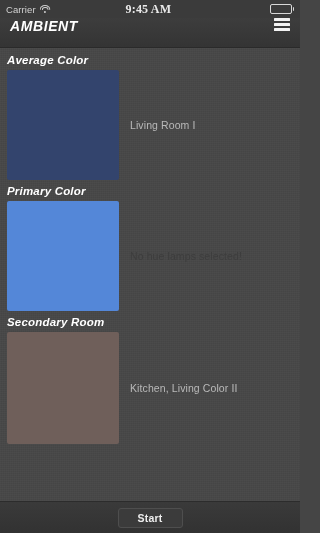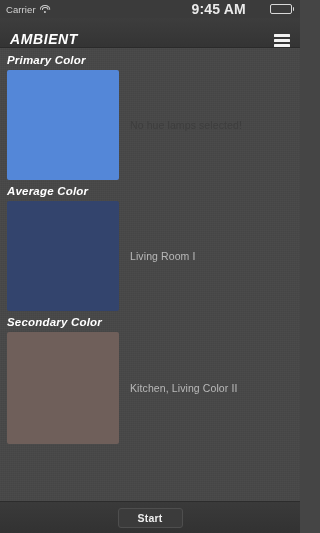--- a/index.html
+++ b/index.html
@@ -23,21 +23,21 @@
   .statusbar {
     height:18px; flex:0 0 18px;
     background:#3b3b3b;
     display:flex; align-items:center;
     padding:4px 6px;
     color:#d2d2d2;
     font-size:9.5px;
     letter-spacing:.1px;
   }
   .sb-left { display:flex; align-items:center; gap:4px; }
-  .sb-center { flex:1; text-align:right; font-size:14px; color:#eaeaea; font-weight:bold; letter-spacing:.2px; }
+  .sb-center { flex:1; text-align:center; font-size:12px; color:#eaeaea; font-weight:bold; letter-spacing:.2px;font-family:Liberation Serif, serif; }
   .sb-right { display:flex; align-items:center; justify-content:flex-end; min-width:48px; }
   .wifi-ico { display:inline-block; width:11px; height:9px; position:relative; }
   .wifi-ico span {
     position:absolute; left:50%; transform:translateX(-50%);
     border:1.3px solid #cfcfcf; border-bottom:none;
     border-radius:50% 50% 0 0 / 100% 100% 0 0;
   }
   .wifi-ico span.a { width:11px; height:5px; top:0px; }
   .wifi-ico span.b { width:6.5px; height:3px; top:2.5px; }
   .wifi-ico .dot { width:2.2px; height:2.2px; background:#cfcfcf; border-radius:50%; border:none; top:6.2px; }
@@ -48,21 +48,21 @@
     padding:1px;
   }
   .batt-fill { height:100%; width:95%; background:#f0f0f0; border-radius:1px; }
   .batt-cap { width:1.5px; height:4px; background:#d8d8d8; border-radius:0 1px 1px 0; margin-left:1px; }
 
   
   .navbar {
     height:30px; flex:0 0 30px;
     background:linear-gradient(#3d3d3d,#343434);
     border-bottom:1px solid #2a2a2a;
-    display:flex; align-items:flex-end; justify-content:space-between;
+    display:flex; align-items:flex-start; justify-content:space-between;
     padding:0 10px;
     position:relative;
   }
   .nav-title {
     color:#fff; font-size:14px; font-weight:bold; font-style:italic;
     letter-spacing:.6px;
   }
   .hamburger { width:16px; height:13px; display:flex; flex-direction:column; justify-content:space-between; cursor:pointer; }
   .hamburger i { display:block; height:2.6px; background:#f2f2f2; border-radius:.5px; }
 
@@ -135,37 +135,37 @@
     <div class="hamburger">
       <i></i>
         <i></i>
         <i></i>
     </div>
   </div>
 
   <div class="content">
 
     <div class="section">
+      <div class="section-title">Average Color</div>
+      <div class="swatch-row">
+        <div class="swatch" style="background:#33446d"></div>
+        <div class="lamp-label">Living Room I</div>
+      </div>
+    </div>
+
+    <div class="section">
       <div class="section-title">Primary Color</div>
       <div class="swatch-row">
         <div class="swatch" style="background:#5487d8"></div>
         <div class="lamp-label empty">No hue lamps selected!</div>
       </div>
     </div>
 
     <div class="section">
-      <div class="section-title">Average Color</div>
-      <div class="swatch-row">
-        <div class="swatch" style="background:#33446d"></div>
-        <div class="lamp-label">Living Room I</div>
-      </div>
-    </div>
-
-    <div class="section">
-      <div class="section-title">Secondary Color</div>
+      <div class="section-title">Secondary Room</div>
       <div class="swatch-row">
         <div class="swatch sec" style="background:#6f5f5a"></div>
         <div class="lamp-label">Kitchen, Living Color II</div>
       </div>
     </div>
 
   </div>
 
   <div class="toolbar">
     <div class="start-btn">Start</div>

